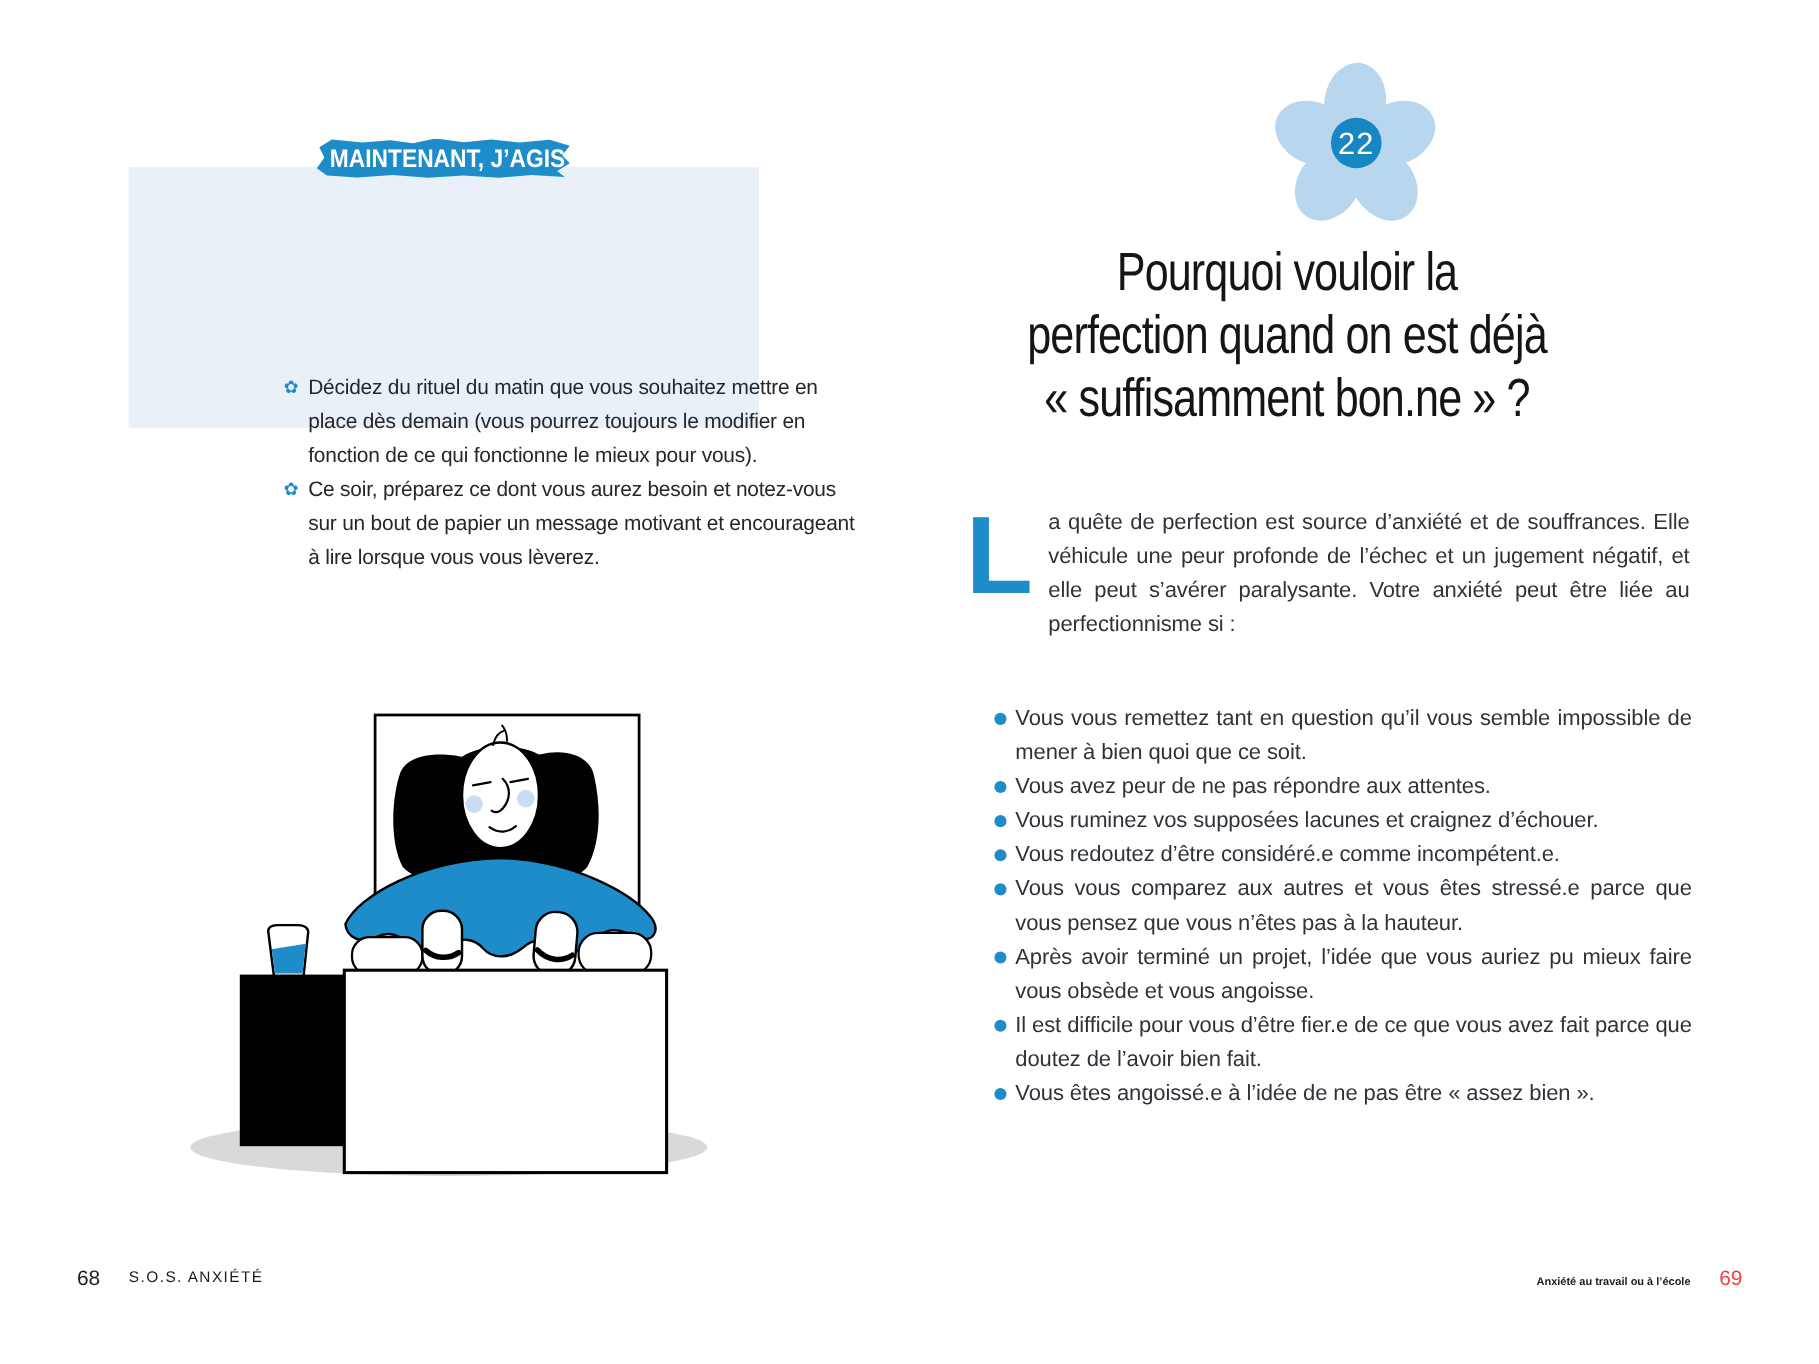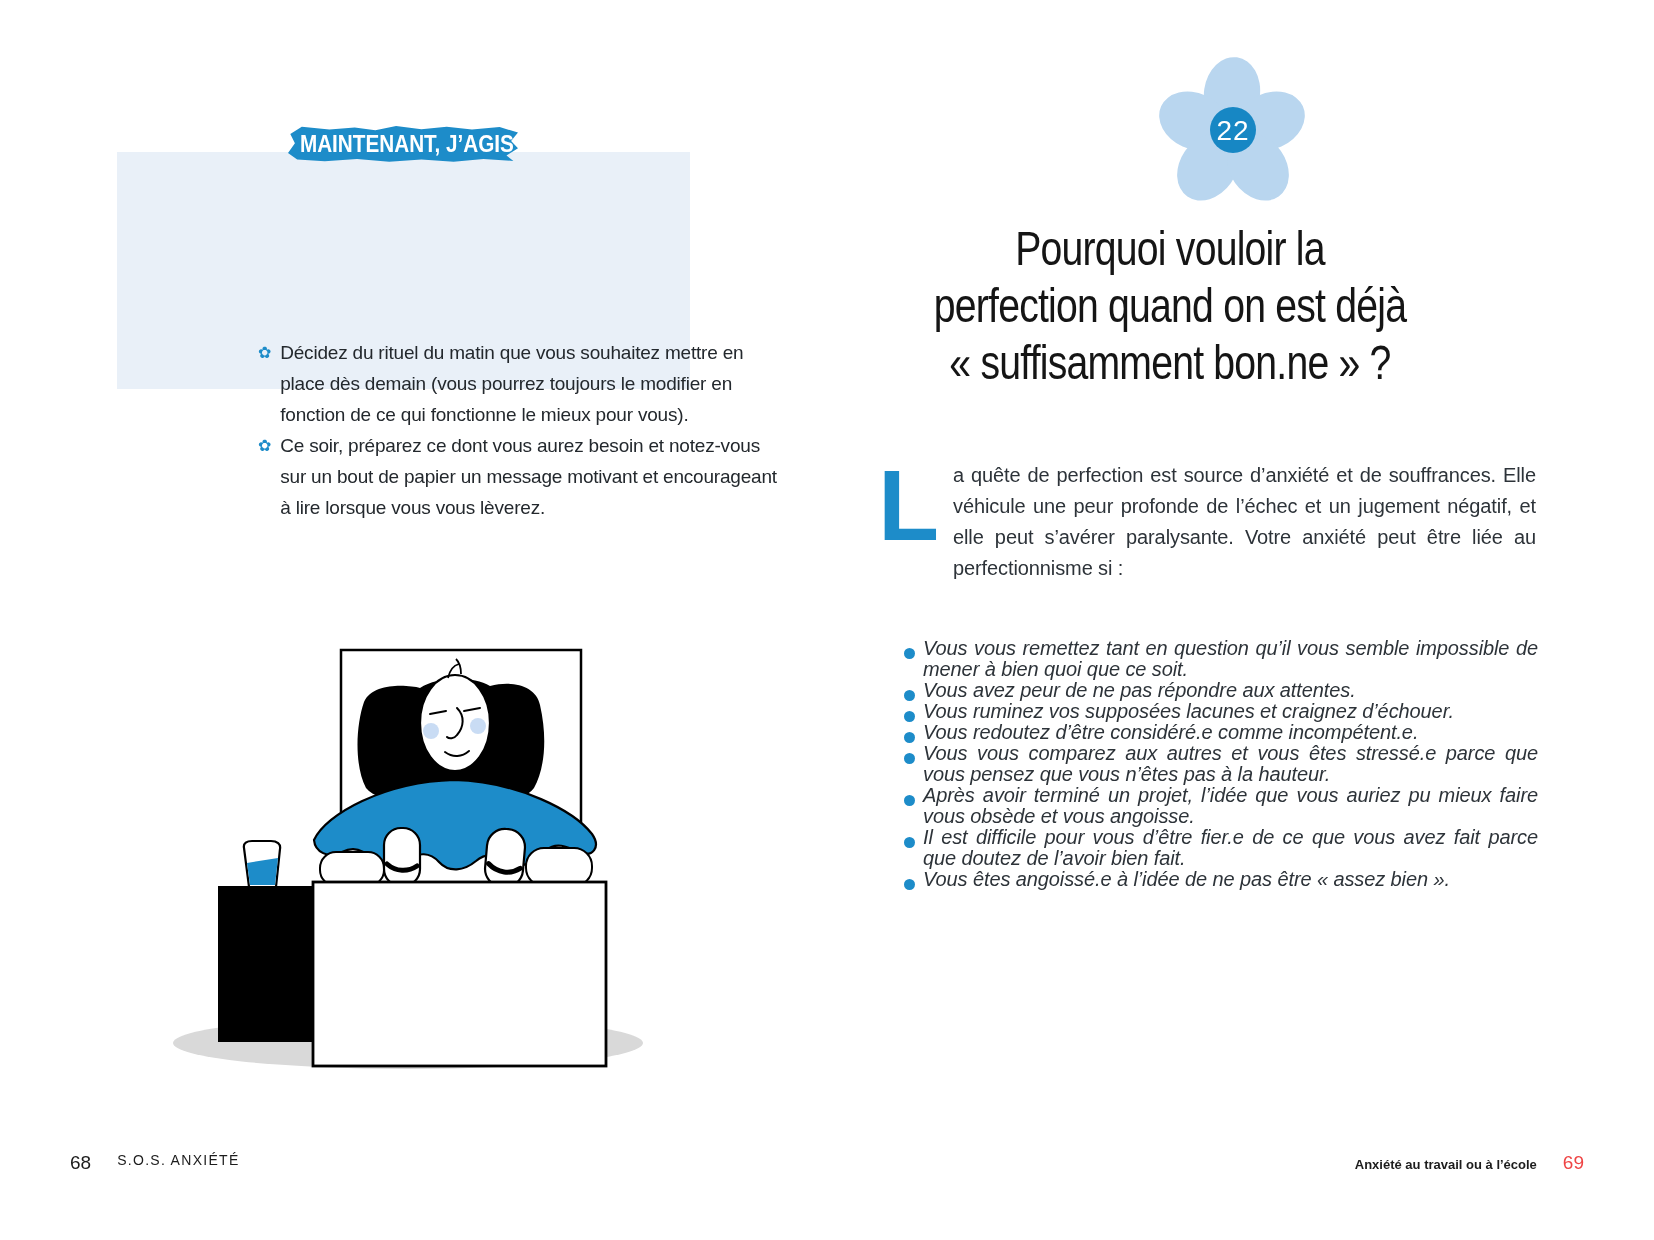--- a/index.html
+++ b/index.html
@@ -36,25 +36,25 @@
 
   .intro { position:absolute; left:878px; top:460px; width:658px; font-size:20px;
            line-height:31px; text-align:justify; color:#2d3339; letter-spacing:-0.1px; }
   .dropcap { float:left; color:#1d8cc9; font-weight:bold; font-size:100px; line-height:82px;
              height:90px; margin:4px 14px 0 0; }
 
   .bullets { position:absolute; left:904px; top:638px; width:634px; }
   .bullet-row { display:flex; gap:8px; }
   .bullet-dot { flex:0 0 11px; width:11px; height:11px; border-radius:50%; background:#1d8cc9;
                 margin-top:10px; }
-  .bullet-text { font-size:20px; line-height:21px; text-align:justify; color:#2d3339;
-                 letter-spacing:-0.1px; flex:1 1 auto;font-style:italic; }
+  .bullet-text { font-size:20px; line-height:31px; text-align:justify; color:#2d3339;
+                 letter-spacing:-0.1px; flex:1 1 auto; }
 
   .footer-right { position:absolute; right:70px; top:1152px; display:flex; align-items:baseline; gap:26px; }
-  .footer-right .chaptertitle { font-size:13px; font-weight:bold; color:#1c1c1c; }
+  .footer-right .chaptertitle { font-size:10px; font-weight:bold; color:#1c1c1c; }
   .footer-right .pagenum { font-size:19px; color:#ef4444; }
 </style>
 </head>
 <body>
 
 <div class="spread">
 
   <div class="action-box">
     <div class="box-list">
       <div class="box-item">

